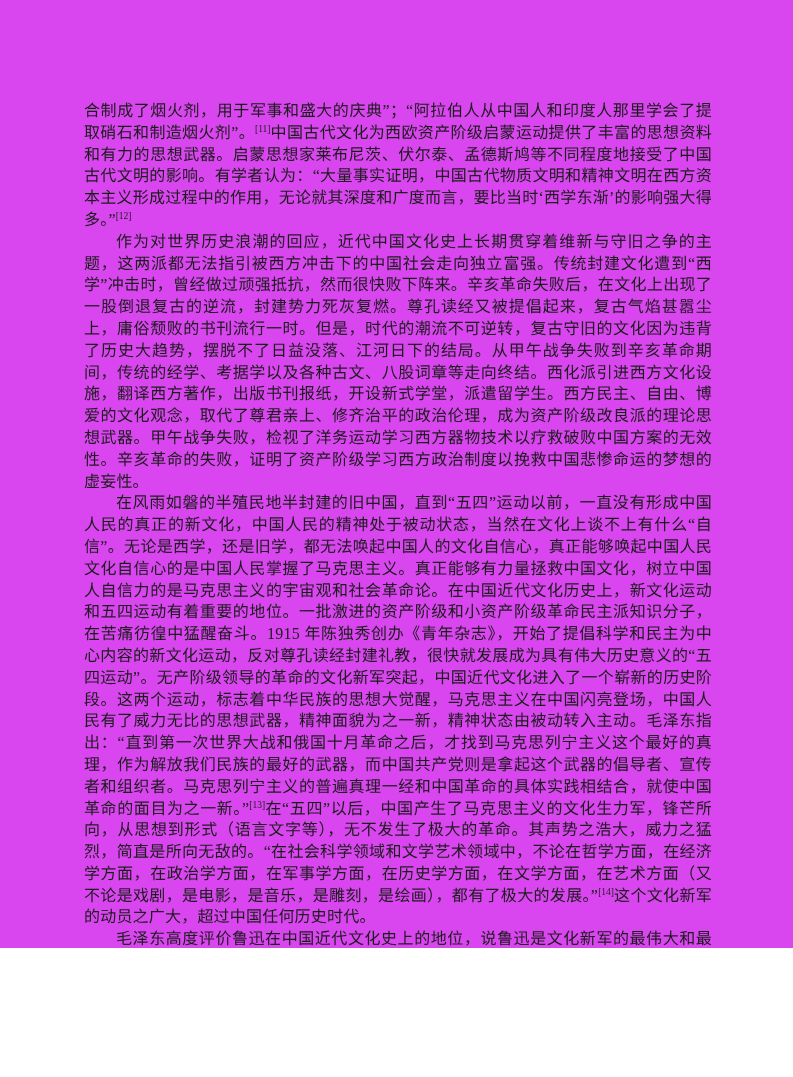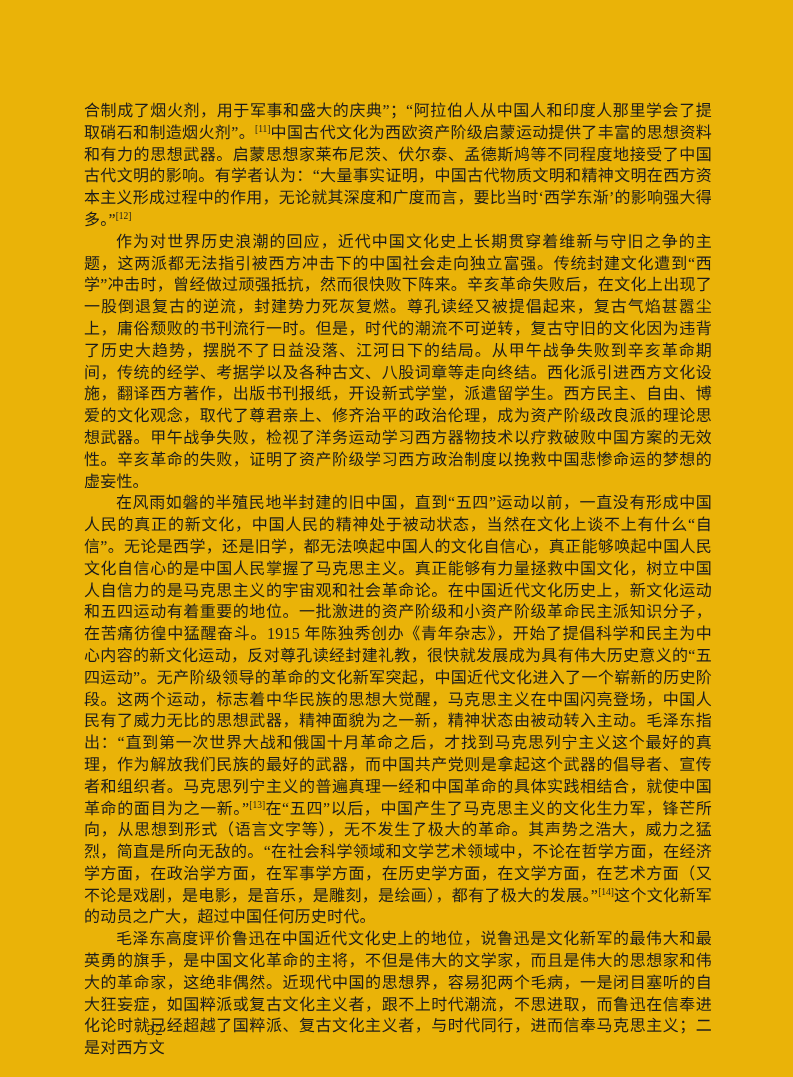--- a/index.html
+++ b/index.html
@@ -3,22 +3,22 @@
 <meta charset="utf-8">
 <style>
   html, body {
     margin: 0;
     padding: 0;
     background: #ffffff;
   }
   .page {
     position: relative;
     width: 793px;
-    height: 1077px;
-    background: #eab308;
+    height: 948px;
+    background: #d946ef;
     overflow: hidden;
     font-family: "Liberation Serif", "DejaVu Serif", serif;
     color: #1c1c1c;
   }
   .text-block {
     position: absolute;
     left: 84px;
     top: 100px;
     width: 628px;
     font-size: 16px;

